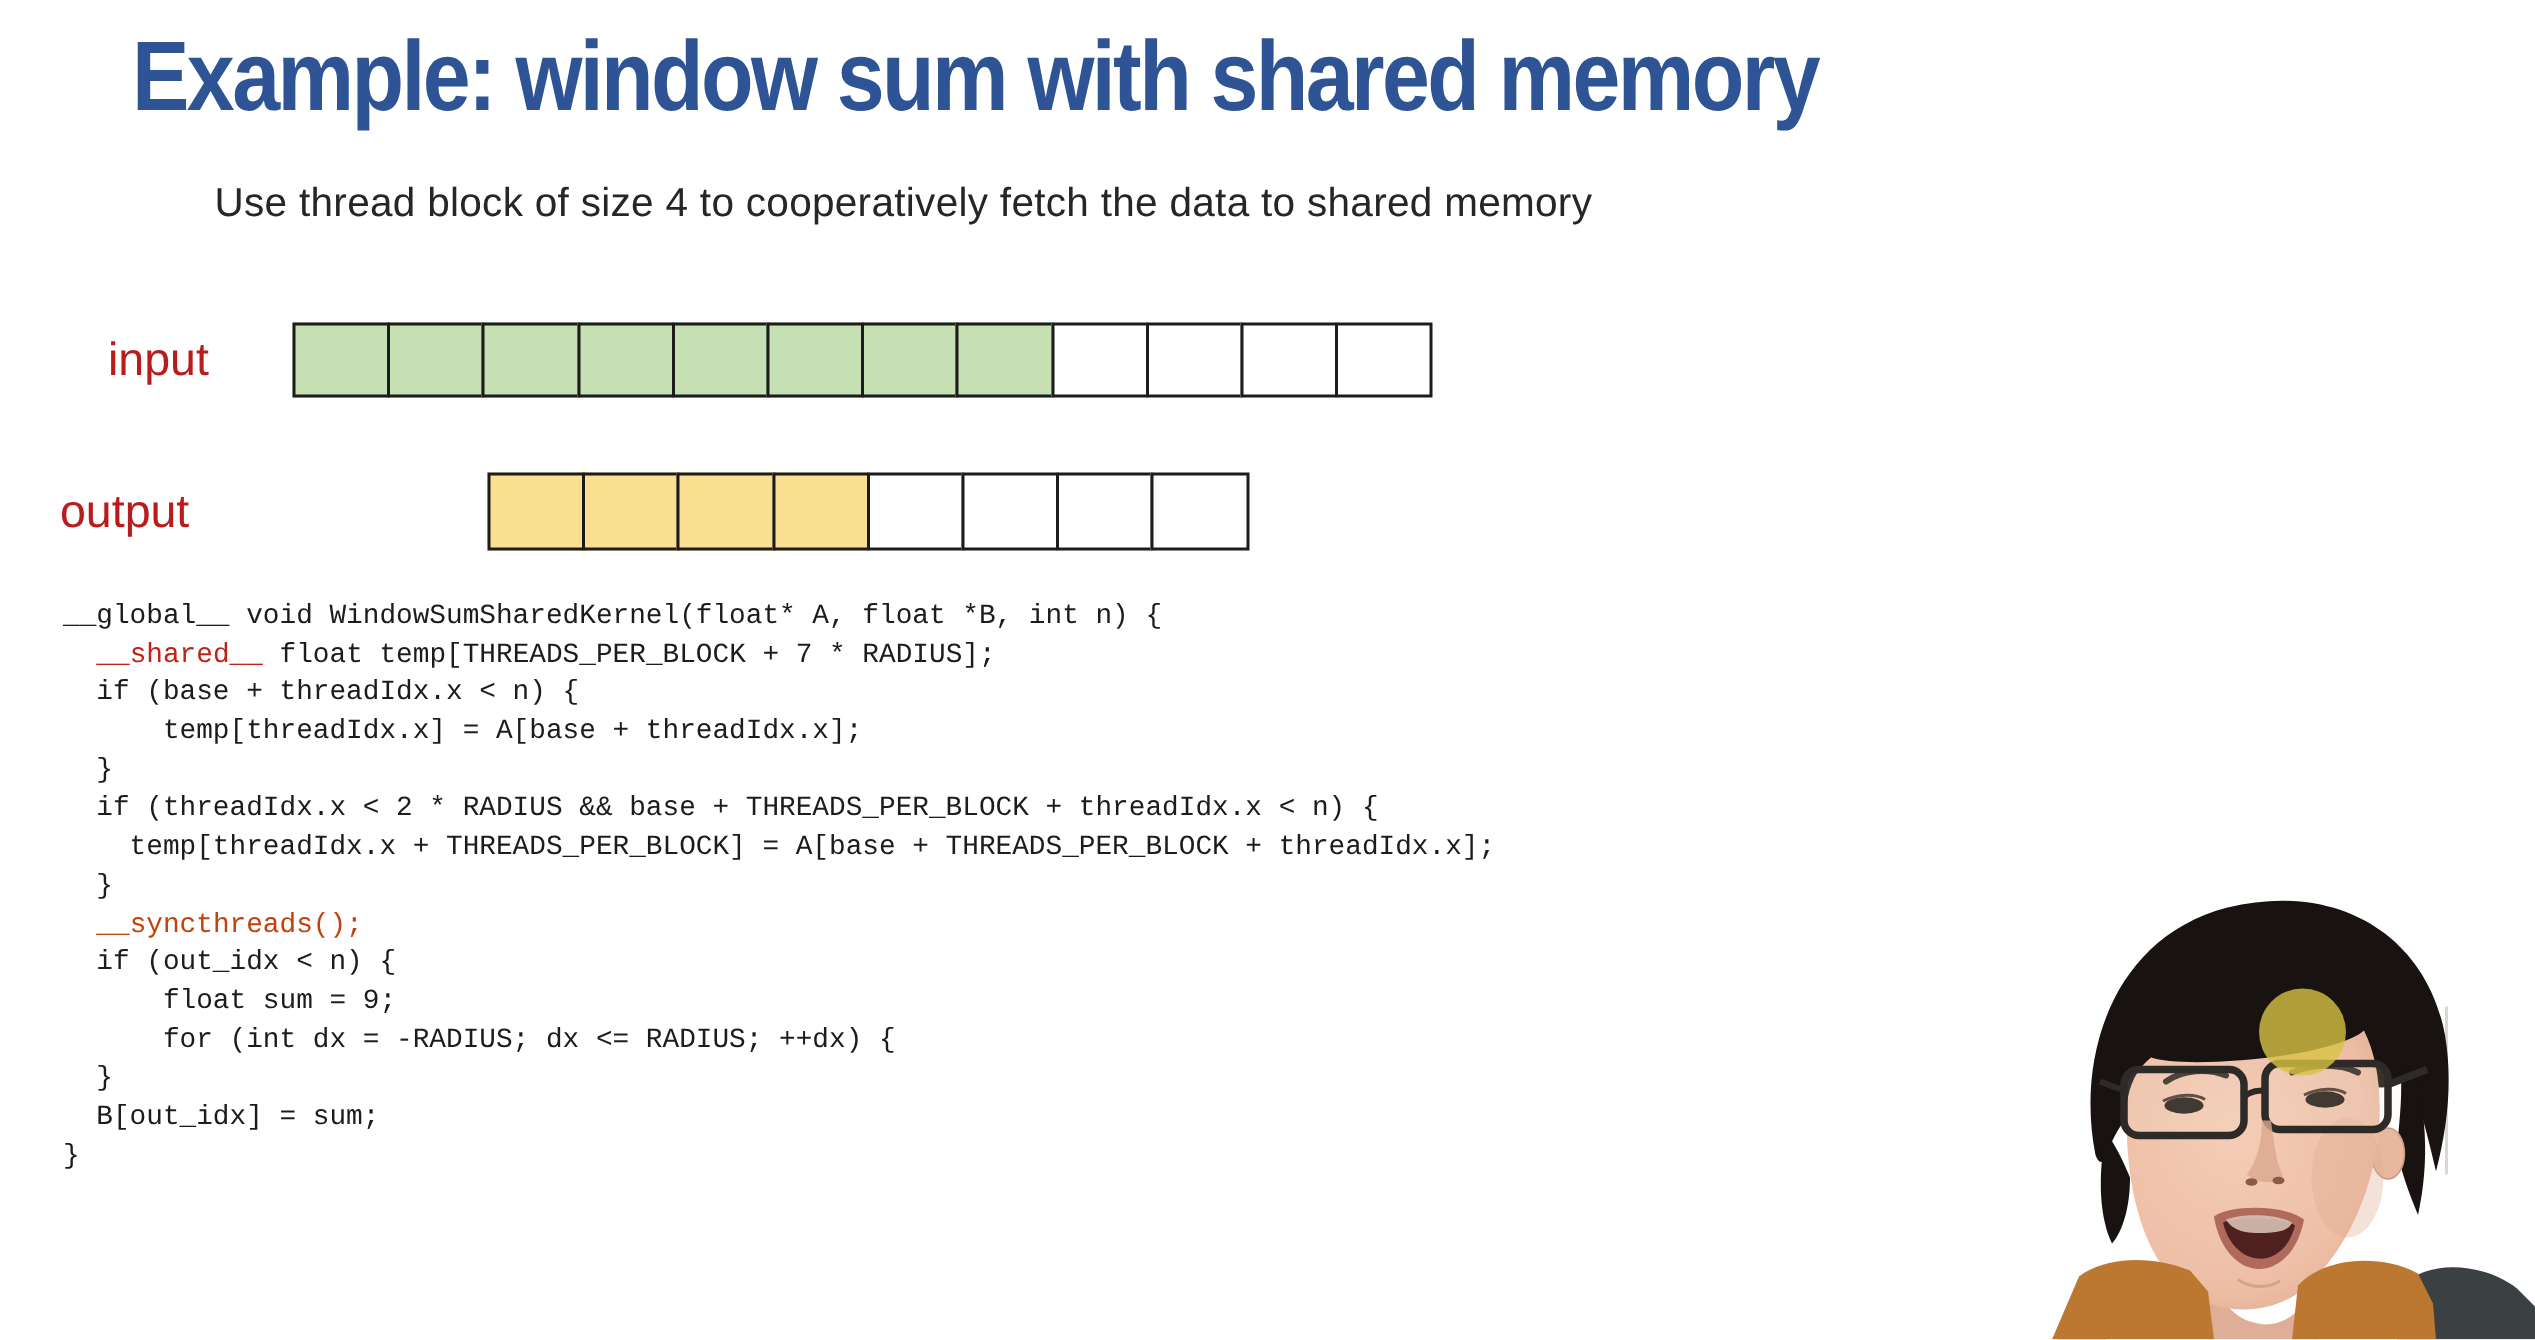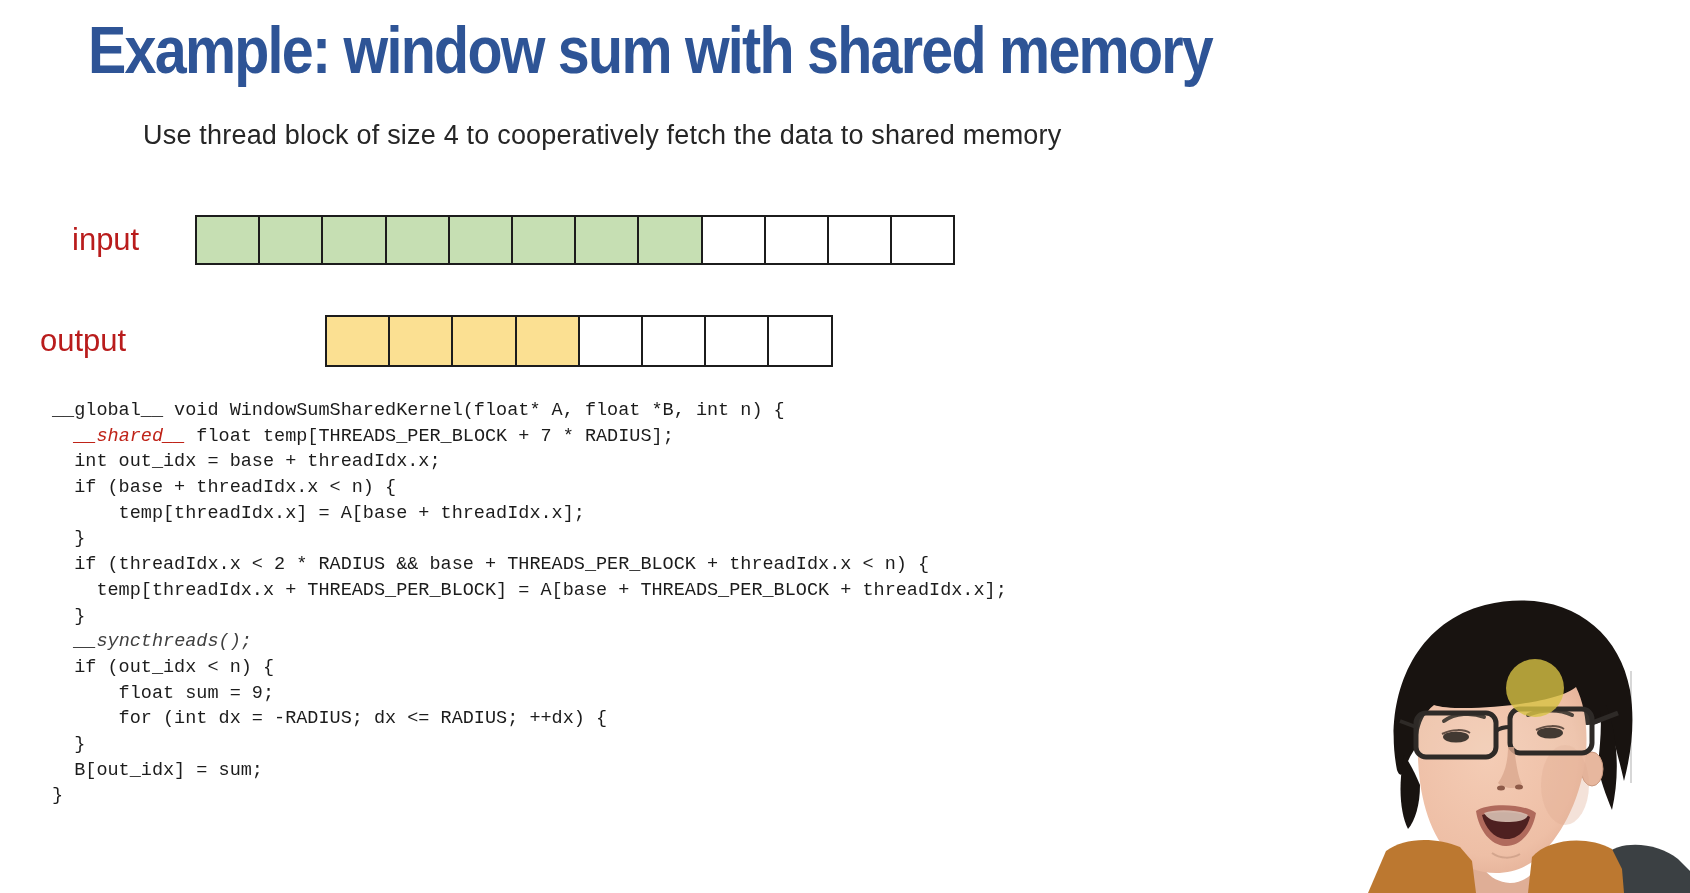--- a/index.html
+++ b/index.html
@@ -23,26 +23,26 @@
   .cell-row{display:flex;}
   #input-row{left:195px;top:215px;}
   #output-row{left:325px;top:315px;}
   .cell{
     box-sizing:border-box;border:2px solid #1c1c1c;background:#ffffff;
   }
   .cell + .cell{margin-left:-2px;}
   #input-row .cell{width:65.2px;height:50px;}
   #output-row .cell{width:65.2px;height:52px;}
   #code-block{
-    left:52px;top:398px;
+    left:42px;top:398px;
     font-family:"Liberation Mono","DejaVu Sans Mono",monospace;
     font-size:18.5px;color:#1c1c1c;
   }
   .code-line{height:25.7px;line-height:25.7px;white-space:pre;}
-  .code-line .red{font-weight:400;font-style:italic;}
+  .code-line .red{font-weight:400;}
   #webcam{left:1360px;top:585px;width:330px;height:308px;}
 </style>
 </head>
 <body>
 
 <div id="title" class="abs" style="color: rgb(46, 84, 150);">Example: window sum with shared memory</div>
 <div id="subtitle" class="abs">Use thread block of size 4 to cooperatively fetch the data to shared memory</div>
 
 <div id="input-label" class="abs row-label">input</div>
 <div id="input-row" class="abs cell-row">
@@ -68,28 +68,27 @@
     <div class="cell" style="border-color: rgb(28, 28, 28); background: rgb(251, 224, 146);"></div>
     <div class="cell" style="border-color: rgb(28, 28, 28);"></div>
     <div class="cell" style="border-color: rgb(28, 28, 28);"></div>
     <div class="cell" style="border-color: rgb(28, 28, 28);"></div>
     <div class="cell" style="border-color: rgb(28, 28, 28);"></div>
   </div>
 
 <div id="code-block" class="abs" style="color: rgb(28, 28, 28);">
     <div class="code-line"><span>__global__ void WindowSumSharedKernel(float* A, float *B, int n) {</span></div>
     <div class="code-line"><span>  </span><span class="red" style="color: rgb(191, 35, 24);">__shared__</span><span> float temp[THREADS_PER_BLOCK + 7 * RADIUS];</span></div>
-    <div class="code-line"><span>  int out_idx = base + threadIdx.x;</span></div>
     <div class="code-line"><span>  if (base + threadIdx.x &lt; n) {</span></div>
     <div class="code-line"><span>      temp[threadIdx.x] = A[base + threadIdx.x];</span></div>
     <div class="code-line"><span>  }</span></div>
     <div class="code-line"><span>  if (threadIdx.x &lt; 2 * RADIUS &amp;&amp; base + THREADS_PER_BLOCK + threadIdx.x &lt; n) {</span></div>
     <div class="code-line"><span>    temp[threadIdx.x + THREADS_PER_BLOCK] = A[base + THREADS_PER_BLOCK + threadIdx.x];</span></div>
     <div class="code-line"><span>  }</span></div>
-    <div class="code-line"><span>  </span><span class="red" style="color: #404040;">__syncthreads();</span></div>
+    <div class="code-line"><span>  </span><span class="red" style="color: #c2410c;">__syncthreads();</span></div>
     <div class="code-line"><span>  if (out_idx &lt; n) {</span></div>
     <div class="code-line"><span>      float sum = 9;</span></div>
     <div class="code-line"><span>      for (int dx = -RADIUS; dx &lt;= RADIUS; ++dx) {</span></div>
     <div class="code-line"><span>  }</span></div>
     <div class="code-line"><span>  B[out_idx] = sum;</span></div>
     <div class="code-line"><span>}</span></div>
   </div>
 
 <svg id="webcam" class="abs" viewBox="0 0 330 308">
   <defs>

